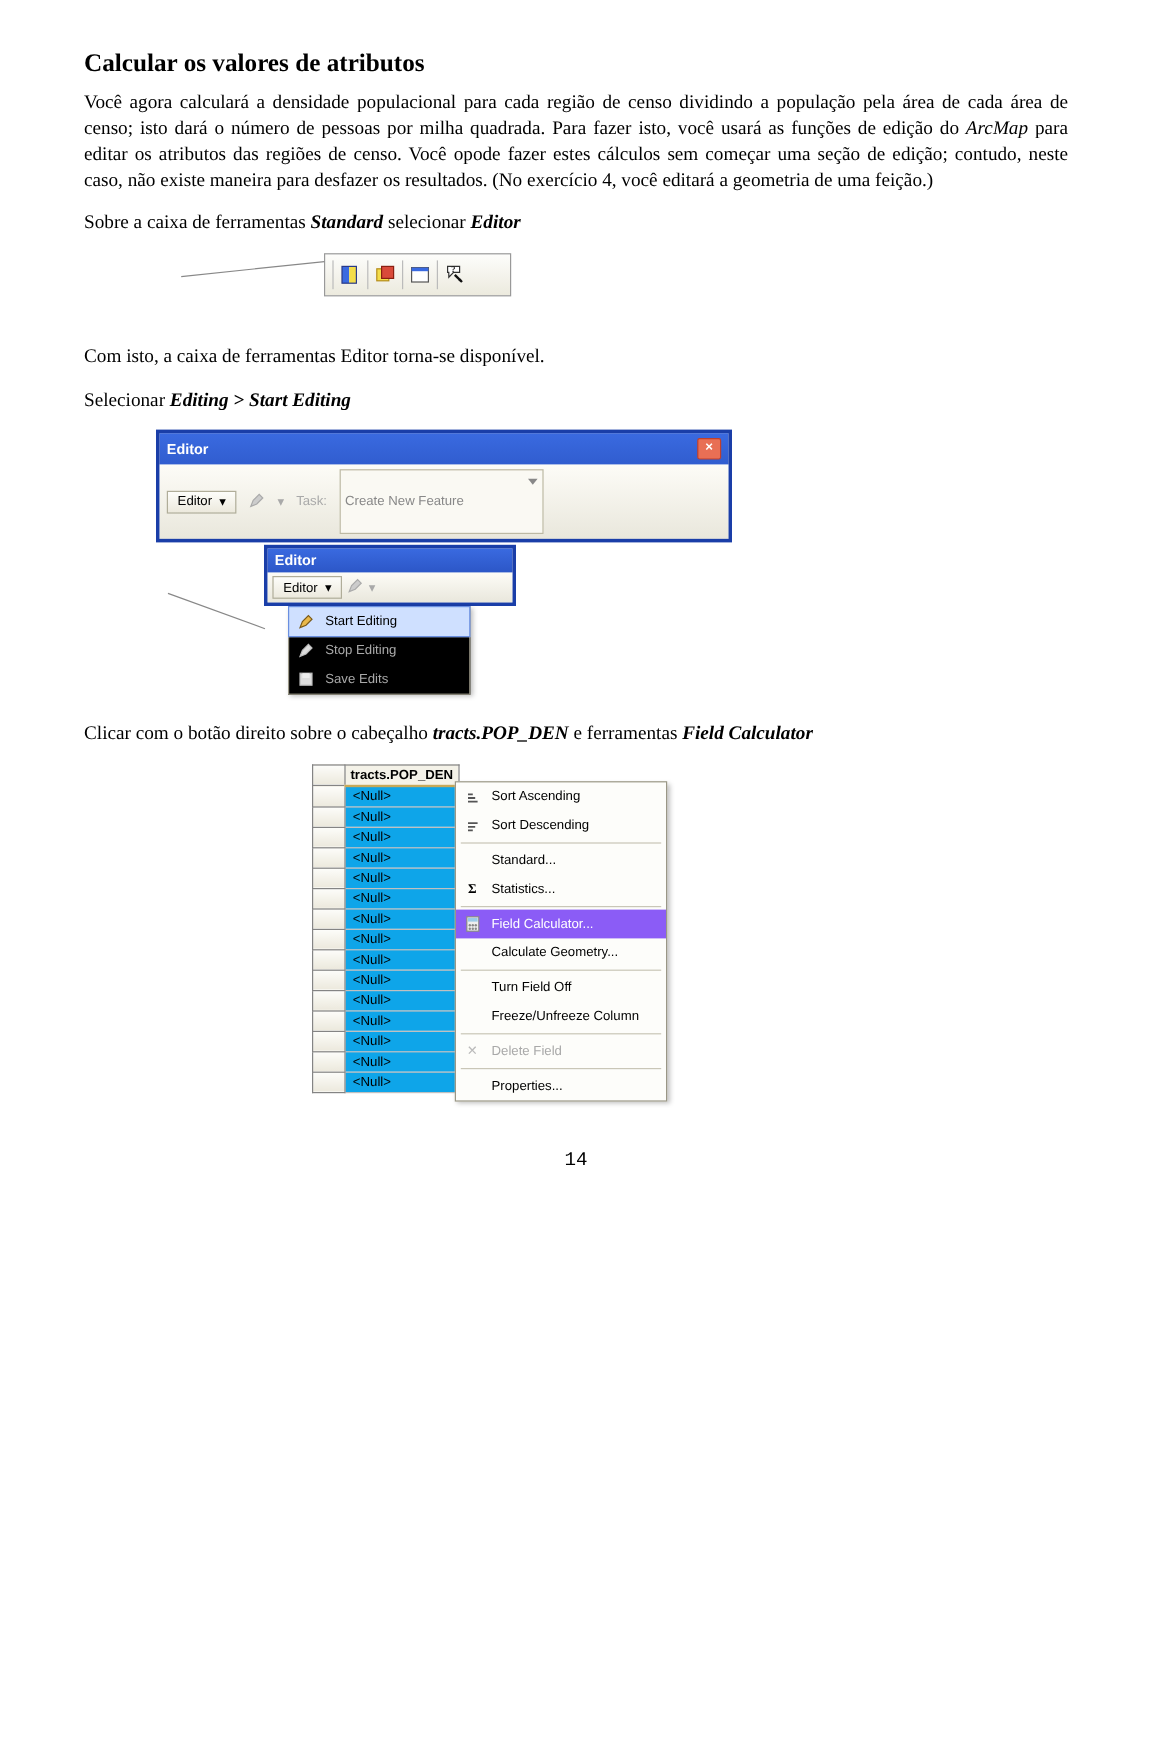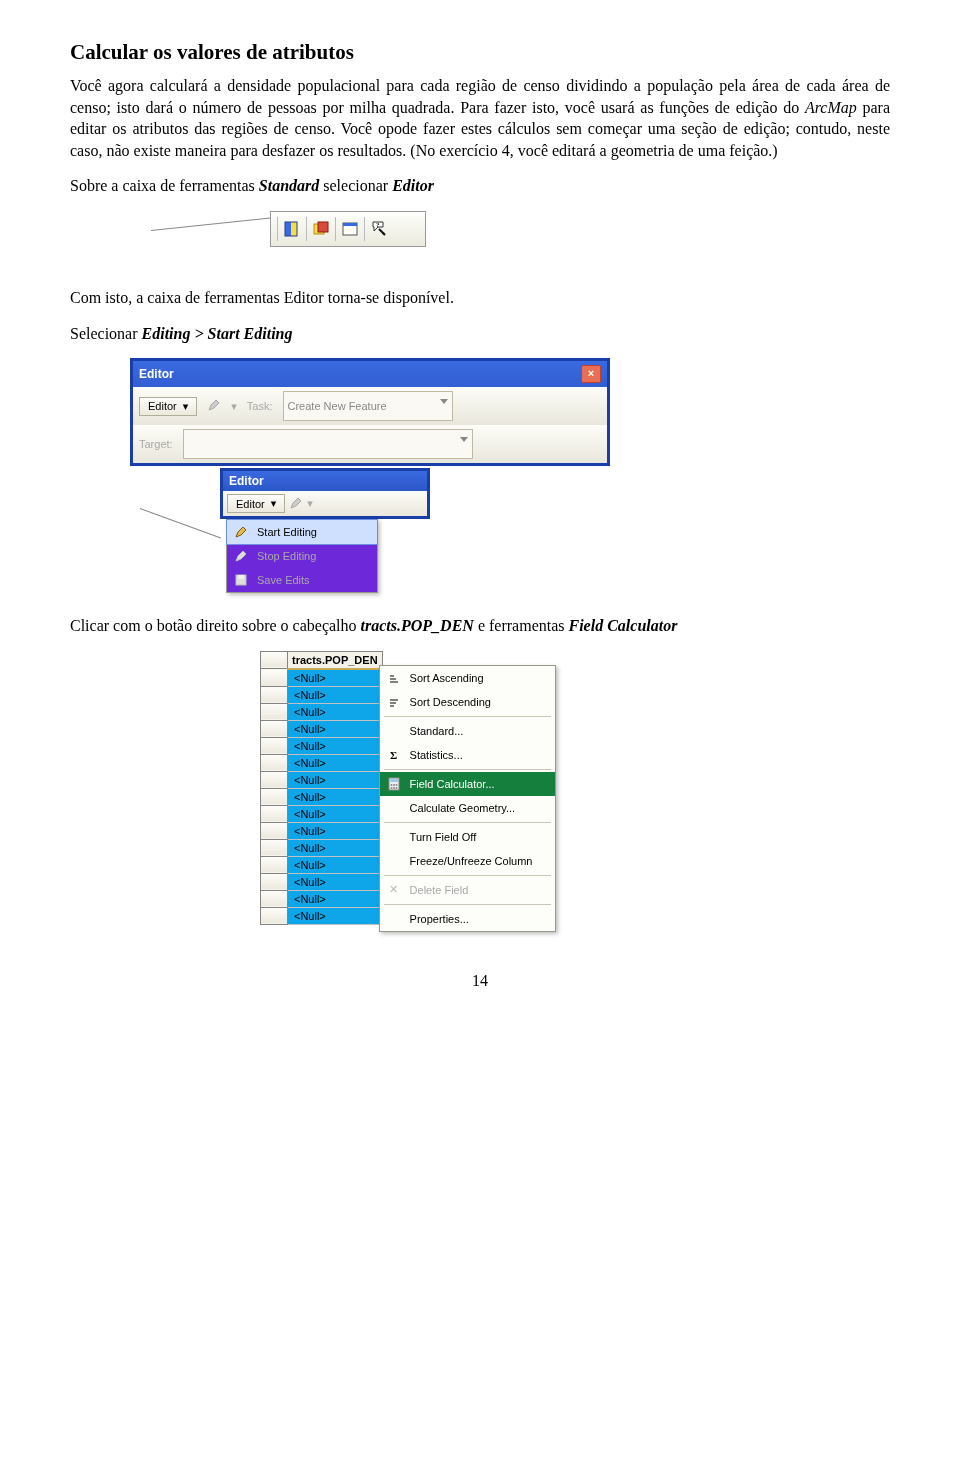--- a/index.html
+++ b/index.html
@@ -108,21 +108,21 @@
     color: #000;
   }
   .disabled { color: #a9a9a9; }
   .combo {
     border: 1px solid #bdb9a4;
     background: #faf9f3;
     height: 20px;
     min-width: 160px;
     display: flex;
     align-items: center;
-    padding: 4px 4px;
+    padding: 16px 4px;
     color: #888;
     position: relative;
   }
   .combo::after {
     content: '';
     position: absolute;
     right: 4px; top: 7px;
     border-left: 4px solid transparent;
     border-right: 4px solid transparent;
     border-top: 5px solid #888;
@@ -149,23 +149,23 @@
     background: linear-gradient(#fdfcf7, #e9e7dc);
     padding: 3px 4px;
     display: flex;
     align-items: center;
     gap: 4px;
     font-family: Tahoma, sans-serif;
     font-size: 11px;
   }
   .dropdown-menu {
     position: relative;
-    left: 6px;
+    left: 20px;
     width: 150px;
-    background: #6d28d9;
+    background: #000000;
     border: 1px solid #9a9786;
     box-shadow: 2px 2px 4px rgba(0,0,0,0.25);
     font-family: Tahoma, sans-serif;
     font-size: 11px;
   }
   .dropdown-menu .mi {
     display: flex;
     align-items: center;
     gap: 8px;
     padding: 4px 6px;
@@ -238,33 +238,33 @@
     box-shadow: 2px 2px 4px rgba(0,0,0,0.25);
   }
   .context-menu .mi {
     display: flex;
     align-items: center;
     gap: 8px;
     padding: 4px 6px;
     text-align: center;
   }
   .context-menu .mi.sel {
-    background: #15803d;
+    background: #8b5cf6;
     color: #fff;
   }
   .context-menu hr {
     margin: 2px 4px;
     border: none;
     border-top: 1px solid #c9c6b7;
   }
   .context-menu .mi.dis { color: #a9a9a9; }
 
   .pagenum {
     text-align: center;
-    font-family: Liberation Serif, serif;
+    font-family: Liberation Mono, monospace;
     font-size: 16px;
     margin-top: 40px;
   }
 </style>
 </head>
 <body>
 
 <h2>Calcular os valores de atributos</h2>
 
 <p>
@@ -329,24 +329,20 @@
     <span class="disabled">
       <svg width="14" height="14" viewBox="0 0 14 14">
           <path d="M2 12 L4 7 L9 2 L12 5 L7 10 L2 12 Z" fill="#ccc" stroke="#aaa"></path>
         </svg>
     </span>
     <span class="disabled">▾</span>
     <span class="disabled">Task:</span>
     <div class="combo">
       <span>Create New Feature</span>
     </div>
-  </div>
-  <div class="editor-bodyrow">
-    <span class="disabled">Target:</span>
-    <div class="combo" style="min-width:280px"></div>
   </div>
 </div>
 
 <div class="editor-dropdown-wrap">
   <div class="leader-line2"></div>
   <div class="editor-small-tb">
     <div class="editor-small-title">Editor</div>
     <div class="editor-small-body">
       <div class="editor-btn">
         <span>Editor</span>

